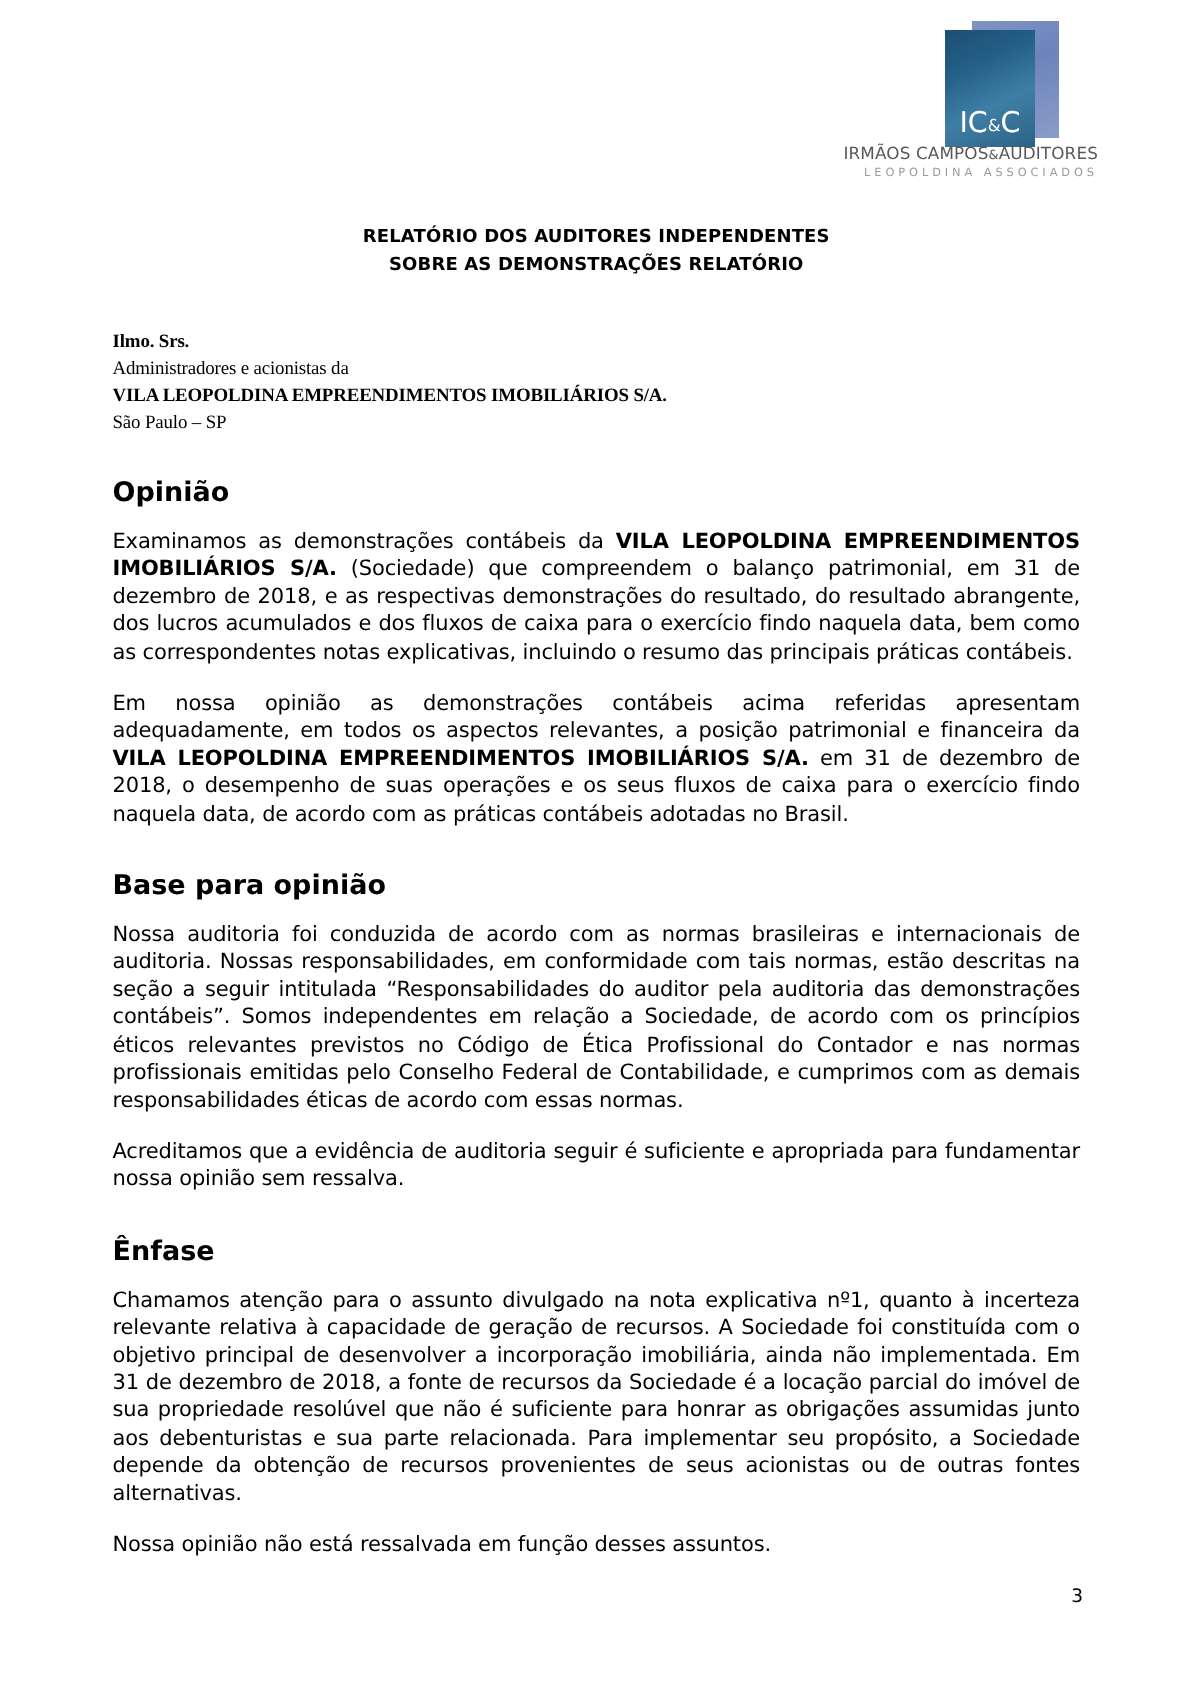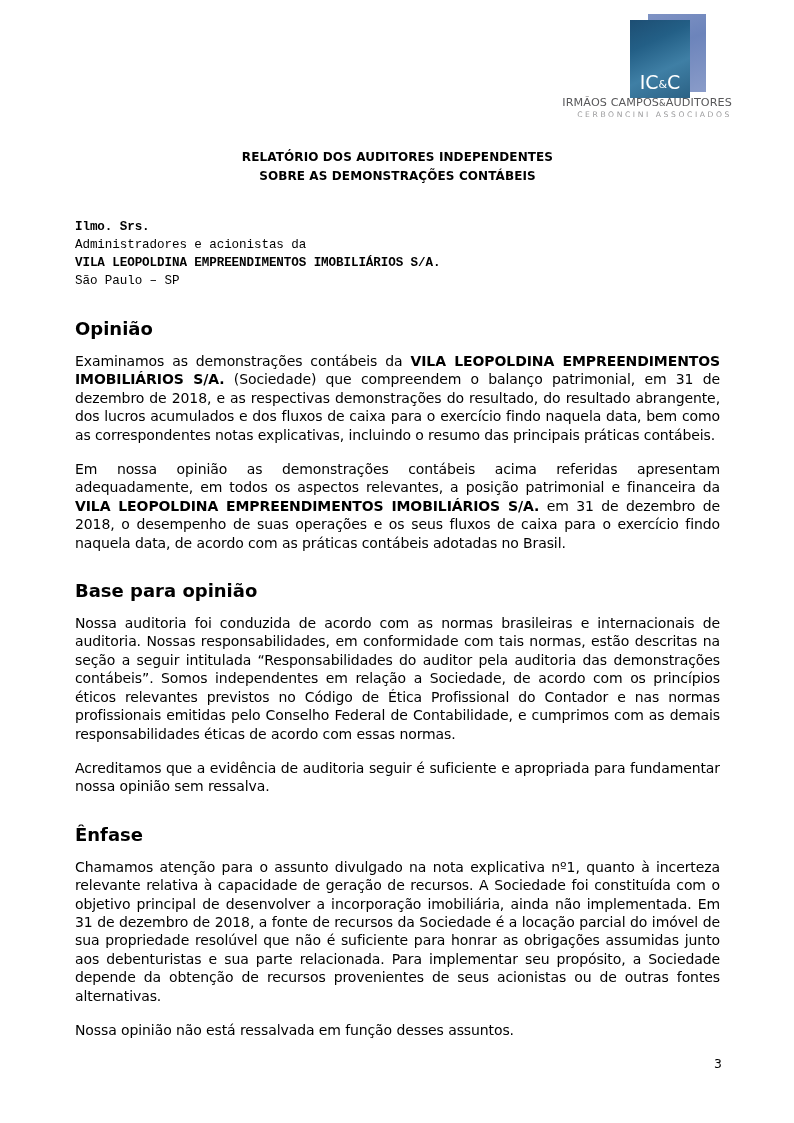--- a/index.html
+++ b/index.html
@@ -113,21 +113,21 @@
 
   
   .content {
     position: absolute;
     left: 75px;
     top: 218px;
     width: 645px;
   }
 
   .addr-line {
-    font-family: Liberation Mono, monospace;
+    font-family: Liberation Serif, serif;
     font-size: 12.6px;
     line-height: 18px;
     letter-spacing: -0.1px;
   }
   .addr-line.bold {
     font-weight: bold;
   }
 
   .section-head {
     font-family: "DejaVu Sans", sans-serif;
@@ -166,27 +166,27 @@
 <div class="page">
 
   <div class="logo-block">
     <div class="logo-mark">
       <div class="shadow-rect"></div>
       <div class="main-rect"></div>
       <div class="mark-text"><span>IC</span><span class="amp">&amp;</span><span>C</span></div>
     </div>
     <div class="logo-words">
       <div class="line1"><span>IRMÃOS CAMPOS</span><span class="amp2">&amp;</span><span>AUDITORES</span></div>
-      <div class="line2">CERBONCINI ASSOCIADOS</div>
+      <div class="line2">LEOPOLDINA ASSOCIADOS</div>
     </div>
   </div>
 
   <div class="doc-title">
     <div>RELATÓRIO DOS AUDITORES INDEPENDENTES</div>
-    <div>SOBRE AS DEMONSTRAÇÕES CONTÁBEIS</div>
+    <div>SOBRE AS DEMONSTRAÇÕES RELATÓRIO</div>
   </div>
 
   <div class="content">
 
     <div>
       <div class="addr-line bold">Ilmo. Srs.</div>
       <div class="addr-line">Administradores e acionistas da</div>
       <div class="addr-line bold">VILA LEOPOLDINA EMPREENDIMENTOS IMOBILIÁRIOS S/A.</div>
       <div class="addr-line">São Paulo – SP</div>
     </div>

